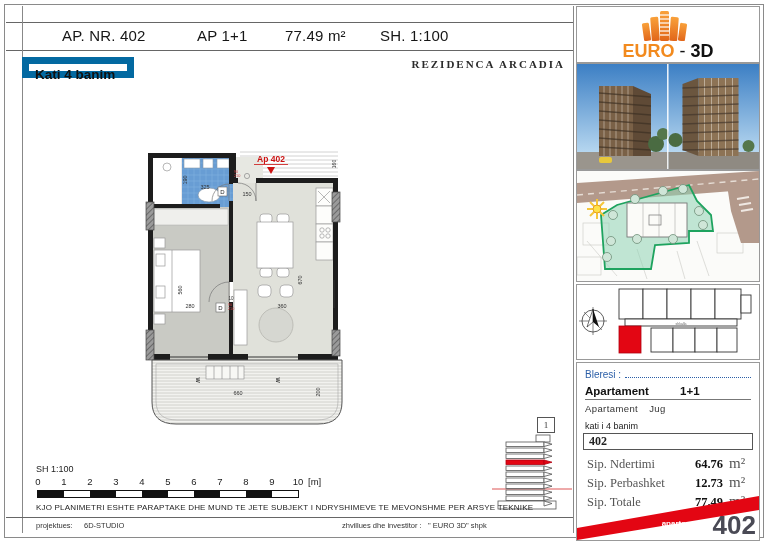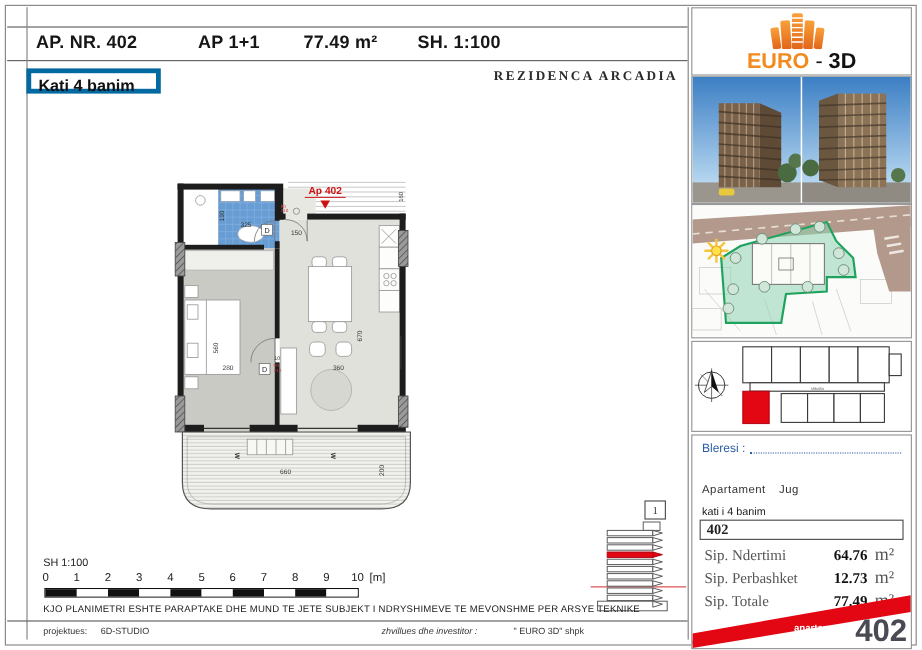--- a/index.html
+++ b/index.html
@@ -4,22 +4,22 @@
 <style>
   html,body{margin:0;padding:0;}
   body{width:768px;height:542px;position:relative;background:#fff;
        font-family:"Liberation Sans",sans-serif;color:#111;overflow:hidden;}
   .abs{position:absolute;}
   .sheet{position:absolute;inset:4px;border:1px solid #8a8a8a;background:#fff;}
   .hline{position:absolute;background:#666;height:1px;}
   .vline{position:absolute;background:#888;width:1px;}
 
   
-  .hdr-item{position:absolute;top:27px;font-size:15px;font-weight:bold;letter-spacing:.2px;color:#161616;}
-  .kati-box{position:absolute;left:22px;top:57px;width:112px;height:21px;border:4px solid #0369a1;
+  .hdr-item{position:absolute;top:27px;font-size:15px;font-weight:normal;letter-spacing:.2px;color:#161616;margin-left:32px;}
+  .kati-box{position:absolute;left:22px;top:57px;width:112px;height:21px;border:7px solid #0369a1;
             font-size:13.5px;font-weight:bold;line-height:21px;padding-left:6px;box-sizing:border-box;}
   .project-name{position:absolute;left:360px;top:58px;width:205px;text-align:right;
             font-family:"Liberation Serif",serif;font-weight:bold;font-size:11px;letter-spacing:2px;color:#2b2b2b;}
 
   
   .sb-title{position:absolute;left:36px;top:464px;font-size:9px;color:#222;}
   .sb-tick{position:absolute;top:476px;width:16px;text-align:center;font-size:9.5px;color:#222;}
   .sb-unit{position:absolute;left:308px;top:476px;font-size:9.5px;color:#222;}
   .sb-bar{position:absolute;left:37px;top:490px;width:262px;height:8px;border:1px solid #111;
           display:flex;box-sizing:border-box;}
@@ -299,21 +299,21 @@
   <div class="seg"></div>
     <div class="seg"></div>
     <div class="seg"></div>
     <div class="seg"></div>
     <div class="seg"></div>
 </div>
 <div class="disclaimer">KJO PLANIMETRI ESHTE PARAPTAKE DHE MUND TE JETE SUBJEKT I NDRYSHIMEVE TE MEVONSHME PER ARSYE TEKNIKE</div>
 
 <span class="ft" style="left:36px;">projektues:</span>
 <span class="ft" style="left:84px;">6D-STUDIO</span>
-<span class="ft" style="left:318px;font-style:italic;">zhvillues dhe investitor :</span>
+<span class="ft" style="left:342px;">zhvillues dhe investitor :</span>
 <span class="ft" style="left:428px;">" EURO 3D" shpk</span>
 
 <div class="panel">
 
   <div class="pbox logo-box">
     <svg class="abs" style="left:52px;top:2px;" width="80" height="32" viewBox="0 0 80 32">
       <defs>
           <linearGradient id="og" x1="0" y1="0" x2="0" y2="1">
         <stop offset="0" stop-color="#f9a13a"></stop>
             <stop offset="1" stop-color="#e1661a"></stop>
@@ -476,20 +476,24 @@
       <rect x="42" y="41" width="22" height="27" fill="#e30613" stroke="#b00010" stroke-width="0.8"></rect>
       <text x="104" y="40" font-size="3.5" fill="#666" text-anchor="middle">shkalla</text>
     </svg>
   </div>
 
   <div class="pbox info-box">
     <div class="buyer-row">
       <span>Bleresi :</span>
       <span class="leader"></span>
     </div>
+    <div class="apt-row">
+      <span>Apartament</span>
+      <span class="val">1+1</span>
+    </div>
     <div class="orient-row">
       <span>Apartament</span>
       <span class="val">Jug</span>
     </div>
     <div class="kati-note">kati i 4 banim</div>
     <div class="unit-numbox">402</div>
     <div class="sip-row" style="top:92px;">
       <span class="lbl">Sip. Ndertimi</span>
       <span class="val">64.76</span>
       <span class="unit">m²</span>

